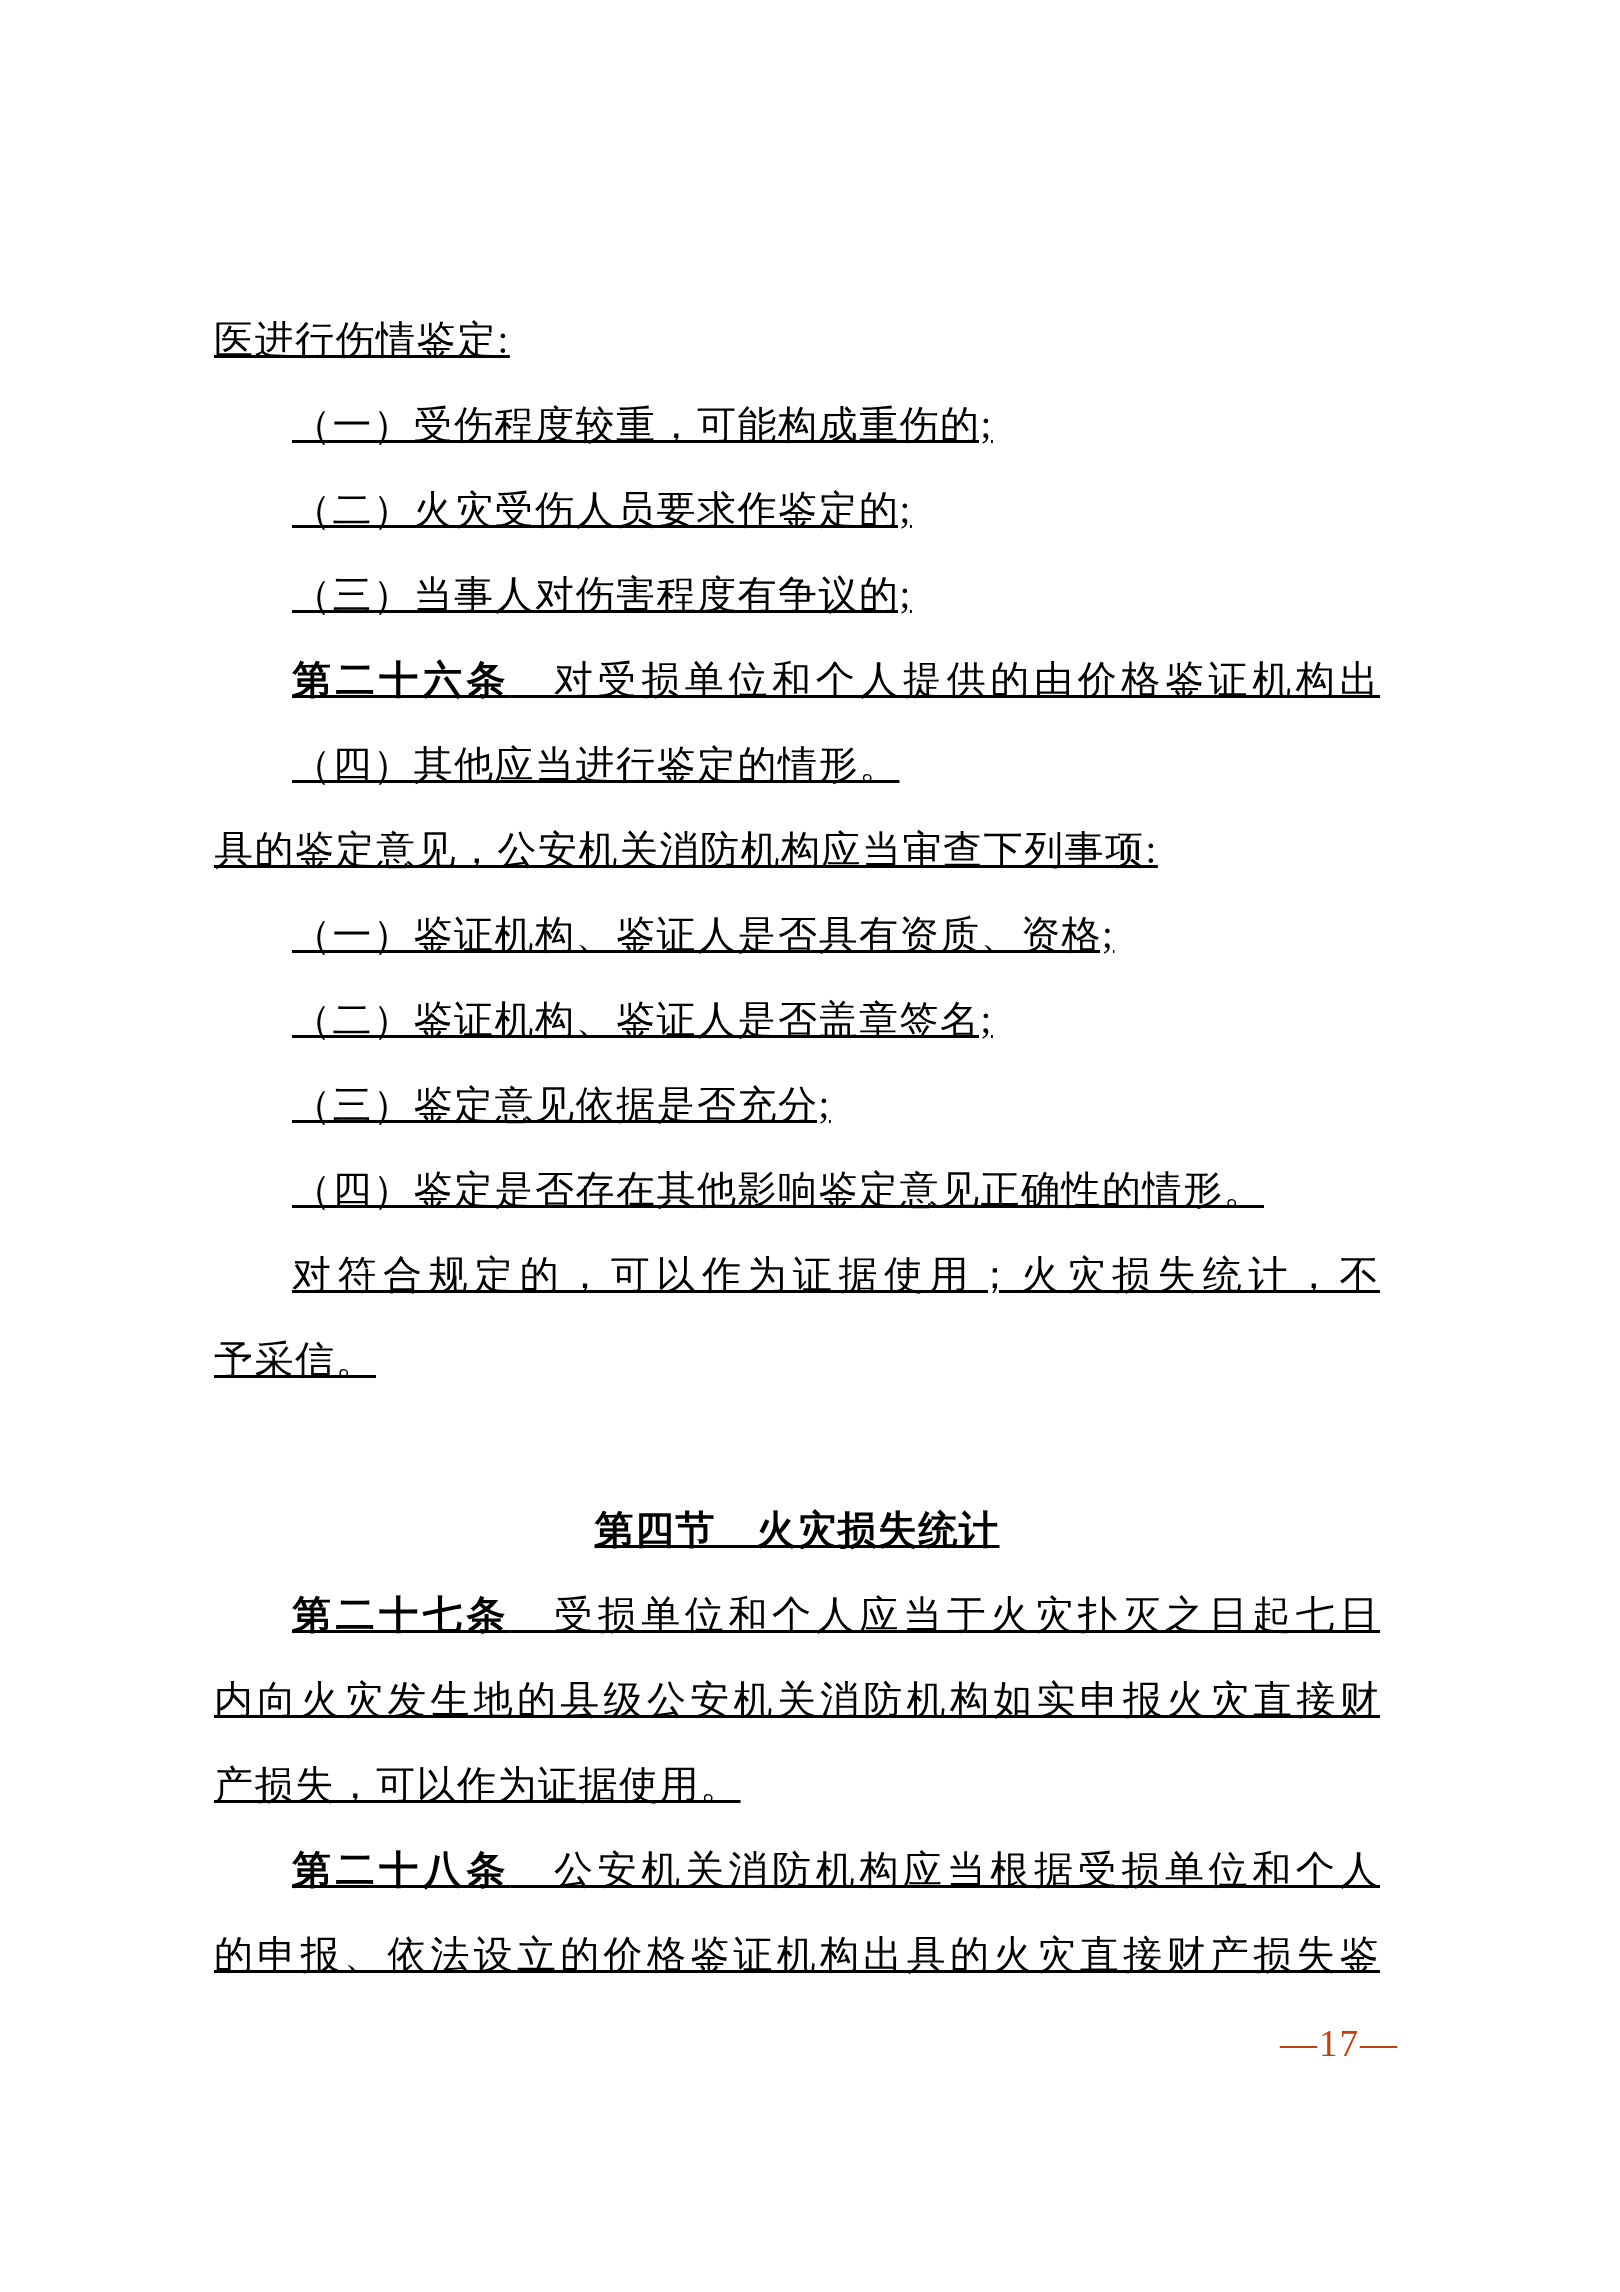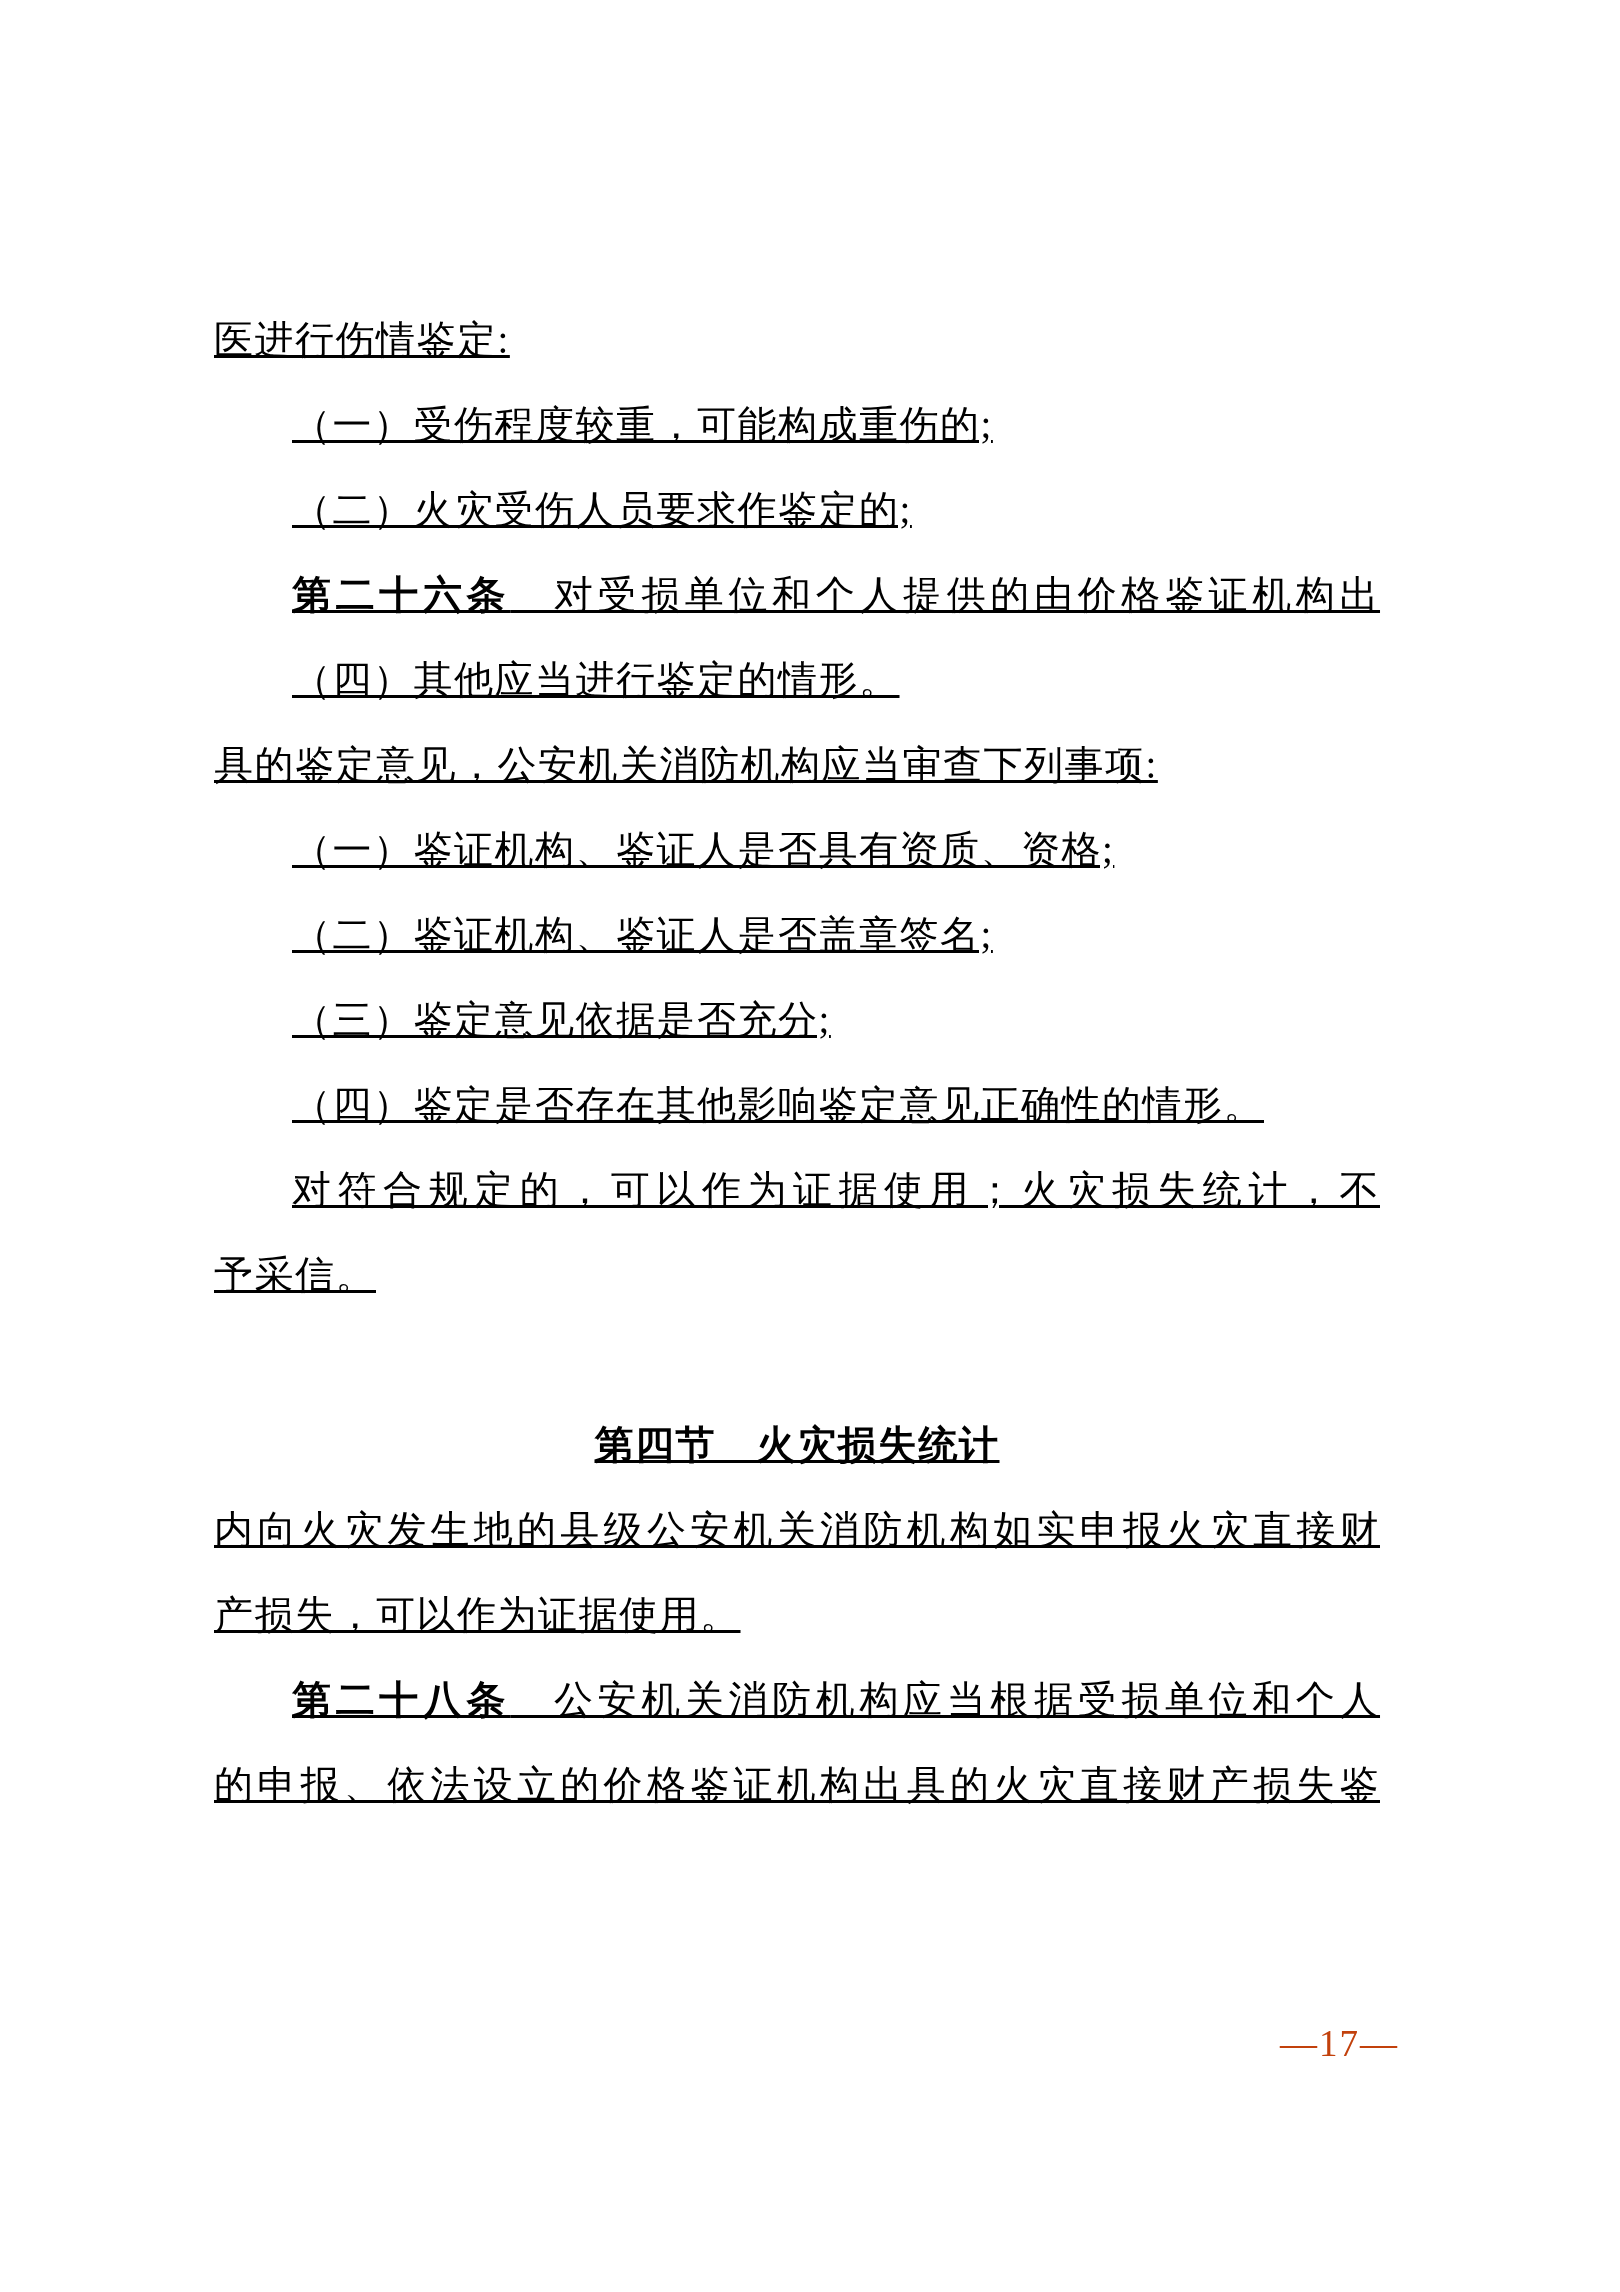--- a/index.html
+++ b/index.html
@@ -64,31 +64,33 @@
   }
 </style>
 </head>
 <body>
 
 <div class="page">
   <div class="content" id="body-lines">
       <div class="line"><span>医进行伤情鉴定:</span></div>
       <div class="line indent"><span>（一）受伤程度较重，可能构成重伤的;</span></div>
       <div class="line indent"><span>（二）火灾受伤人员要求作鉴定的;</span></div>
+      <div class="line indent"><span>（三）当事人对伤害程度有争议的;</span></div>
       <div class="line indent justify"><span class="seg-bold">第二十六条</span><span>　对受损单位和个人提供的由价格鉴证机构出</span></div>
       <div class="line indent"><span>（四）其他应当进行鉴定的情形。</span></div>
       <div class="line"><span>具的鉴定意见，公安机关消防机构应当审查下列事项:</span></div>
       <div class="line indent"><span>（一）鉴证机构、鉴证人是否具有资质、资格;</span></div>
       <div class="line indent"><span>（二）鉴证机构、鉴证人是否盖章签名;</span></div>
       <div class="line indent"><span>（三）鉴定意见依据是否充分;</span></div>
       <div class="line indent"><span>（四）鉴定是否存在其他影响鉴定意见正确性的情形。</span></div>
       <div class="line indent justify"><span>对符合规定的，可以作为证据使用；火灾损失统计，不</span></div>
       <div class="line"><span>予采信。</span></div>
       <div class="line blank"></div>
       <div class="line center"><span class="seg-bold">第四节　火灾损失统计</span></div>
+      <div class="line indent justify"><span class="seg-bold">第二十七条</span><span>　受损单位和个人应当于火灾扑灭之日起七日</span></div>
       <div class="line justify"><span>内向火灾发生地的县级公安机关消防机构如实申报火灾直接财</span></div>
       <div class="line"><span>产损失，可以作为证据使用。</span></div>
       <div class="line indent justify"><span class="seg-bold">第二十八条</span><span>　公安机关消防机构应当根据受损单位和个人</span></div>
       <div class="line justify"><span>的申报、依法设立的价格鉴证机构出具的火灾直接财产损失鉴</span></div>
     </div>
   <div class="footer-page-number">—17—</div>
 </div>
 
 
 </body></html>

